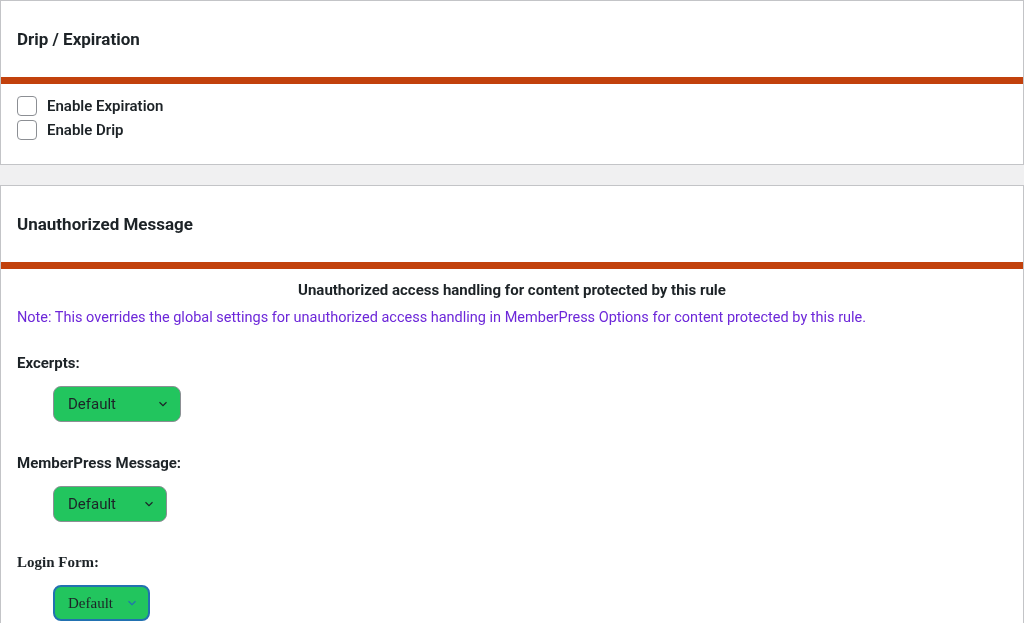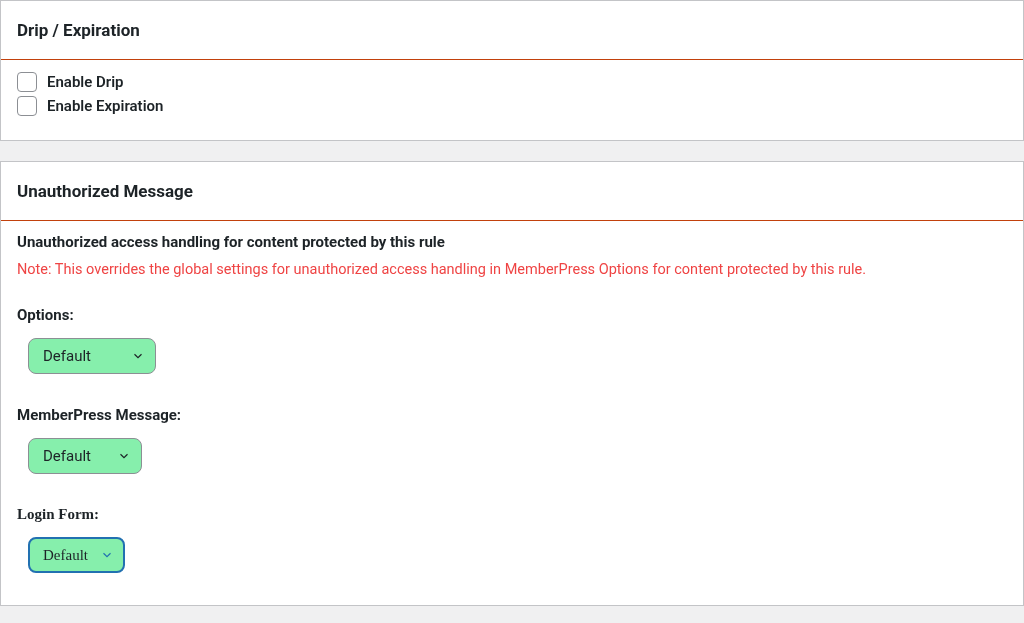--- a/index.html
+++ b/index.html
@@ -13,22 +13,22 @@
       font-size: 14px;
       color: #1d2327;
       padding: 0;
     }
     .panel {
       background: #ffffff;
       border: 1px solid #c3c4c7;
       margin-bottom: 20px;
     }
     .panel-header {
-      padding: 19px 16px;
-      border-bottom: 1px solid #c2410c;
+      padding: 28px 16px;
+      border-bottom: 7px solid #c2410c;
     }
     .panel-header h2 {
       font-size: 17px;
       font-weight: 700;
       color: #1d2327;
     }
     .panel-body {
       padding: 12px 16px 20px 16px;
     }
     .checkbox-row {
@@ -51,44 +51,45 @@
       font-size: 15px;
       font-weight: 600;
       color: #1d2327;
       cursor: pointer;
     }
     .subheading {
       font-size: 15px;
       font-weight: 700;
       color: #1d2327;
       margin-bottom: 10px;
+      text-align: center;
     }
     .note {
       font-size: 14.5px;
-      color: #ef4444;
+      color: #6d28d9;
       margin-bottom: 28px;
     }
     .field-group {
       margin-bottom: 32px;
     }
     .field-label {
       font-size: 15px;
       font-weight: 700;
       color: #1d2327;
       margin-bottom: 14px;
       display: block;
     }
     .select-wrap {
       display: inline-flex;
       align-items: center;
       border: 1px solid #8c8f94;
       border-radius: 8px;
-      background: #86efac;
+      background: #22c55e;
       padding: 5px 10px 5px 14px;
-      margin-left: 11px;
+      margin-left: 36px;
       gap: 26px;
       cursor: pointer;
       min-height: 36px;
     }
     .select-wrap.wide {
       gap: 40px;
     }
     .select-wrap.focused {
       border: 2px solid #2271b1;
       padding: 4px 9px 4px 13px;
@@ -117,40 +118,40 @@
   </style>
 </head>
 <body>
 
 <div class="panel">
   <div class="panel-header">
     <h2>Drip / Expiration</h2>
   </div>
   <div class="panel-body">
     <div class="checkbox-row">
+      <input type="checkbox" id="enable-expiration" style="">
+      <label for="enable-expiration">Enable Expiration</label>
+    </div>
+    <div class="checkbox-row">
       <input type="checkbox" id="enable-drip" style="">
       <label for="enable-drip">Enable Drip</label>
-    </div>
-    <div class="checkbox-row">
-      <input type="checkbox" id="enable-expiration" style="">
-      <label for="enable-expiration">Enable Expiration</label>
     </div>
   </div>
 </div>
 
 <div class="panel">
   <div class="panel-header">
     <h2>Unauthorized Message</h2>
   </div>
   <div class="panel-body">
     <p class="subheading">Unauthorized access handling for content protected by this rule</p>
     <p class="note">Note: This overrides the global settings for unauthorized access handling in MemberPress Options for content protected by this rule.</p>
 
     <div class="field-group">
-      <label class="field-label">Options:</label>
+      <label class="field-label">Excerpts:</label>
       <div class="select-wrap wide">
         <span class="select-value">Default</span>
         <span class="chevron">
           <svg viewBox="0 0 24 24">
               <polyline points="6 9 12 15 18 9"></polyline>
             </svg>
         </span>
       </div>
     </div>
 

